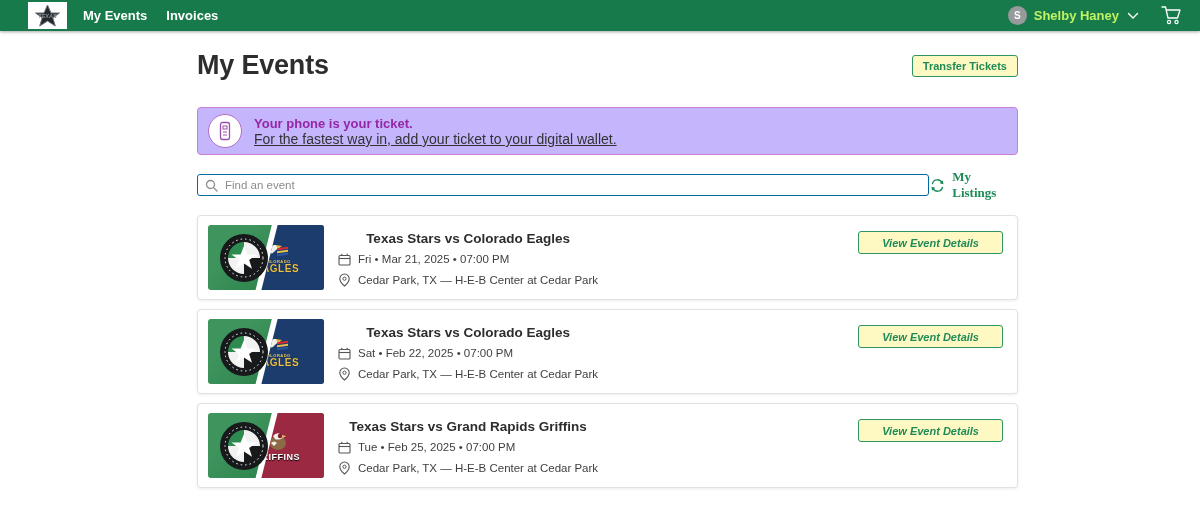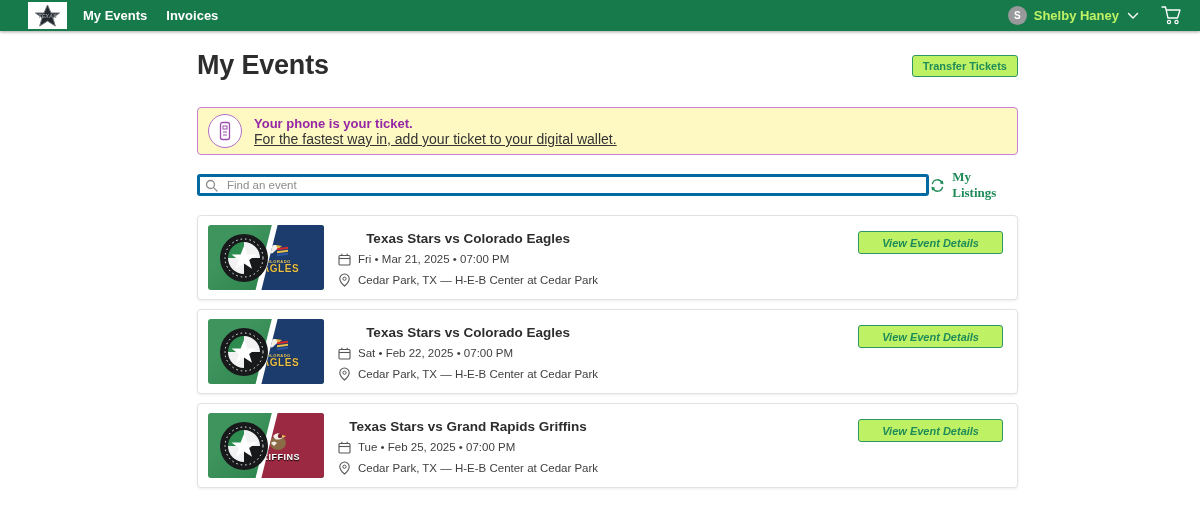--- a/index.html
+++ b/index.html
@@ -19,39 +19,39 @@
   .avatar { width:19px; height:19px; border-radius:50%; background:#97999b; color:#ffffff;
     font-size:10px; font-weight:700; display:flex; align-items:center; justify-content:center; }
   .user-name { color:#bef264; font-size:13px; font-weight:700; }
   .chev { margin-left:1px; margin-right:14px; display:flex; align-items:center; }
   .cart { display:flex; align-items:center; cursor:pointer; }
 
   
   .main { width:821px; margin-left:197px; position:relative; }
   .page-head { margin-top:19px; display:flex; align-items:center; }
   .page-title { font-size:27px; font-weight:700; color:#2d2d2d; letter-spacing:-.2px; }
-  .btn-outline { background:#bef264; border:1px solid #2d9663; color:#1f8b58;
+  .btn-outline { background:#fef9c3; border:1px solid #2d9663; color:#1f8b58;
     border-radius:3px; font-size:11px; font-weight:600; cursor:pointer;
     font-family:"Liberation Sans", sans-serif; }
   .transfer-btn { margin-left:auto; height:22px; padding:0 10px; }
 
   
-  .banner { margin-top:26px; height:48px; border:1px solid #c77fd7; background:#fef9c3;
+  .banner { margin-top:26px; height:48px; border:1px solid #c77fd7; background:#c4b5fd;
     border-radius:4px; display:flex; align-items:center; padding-left:10px; }
   .banner-icon { width:34px; height:34px; border-radius:50%; background:#ffffff;
     border:1.5px solid #b46ec7; display:flex; align-items:center; justify-content:center;
     flex:0 0 auto; }
   .banner-text { margin-left:12px; }
   .banner-title { color:#9526a5; font-size:13px; font-weight:700; line-height:15px; }
   .banner-sub { color:#333333; font-size:14px; line-height:14px; margin-top:1px;text-decoration:underline; }
 
   
   .search-row { margin-top:14px; display:flex; align-items:center; }
   .search-wrap { position:relative; width:736px; }
-  .search-input { width:100%; height:22px; border:3px solid #0369a1; border-radius:3px;
+  .search-input { width:100%; height:22px; border:1px solid #0369a1; border-radius:3px;
     padding:0 8px 0 27px; font-size:11.5px; color:#333;
     font-family:"Liberation Sans", sans-serif; outline:none; }
   .search-input::placeholder { color:#8d8d8d; }
   .search-ico { position:absolute; left:8px; top:4px; }
   .my-listings { margin-left:auto; display:flex; align-items:center; gap:6px;
     color:#1f8b58; font-size:13px; font-weight:700; cursor:pointer;font-family:Liberation Serif, serif; }
 
   
   .cards { margin-top:14px; display:flex; flex-direction:column; gap:9px; }
   .card { position:relative; height:85px; border:1px solid #e2e2e2; border-radius:4px;

